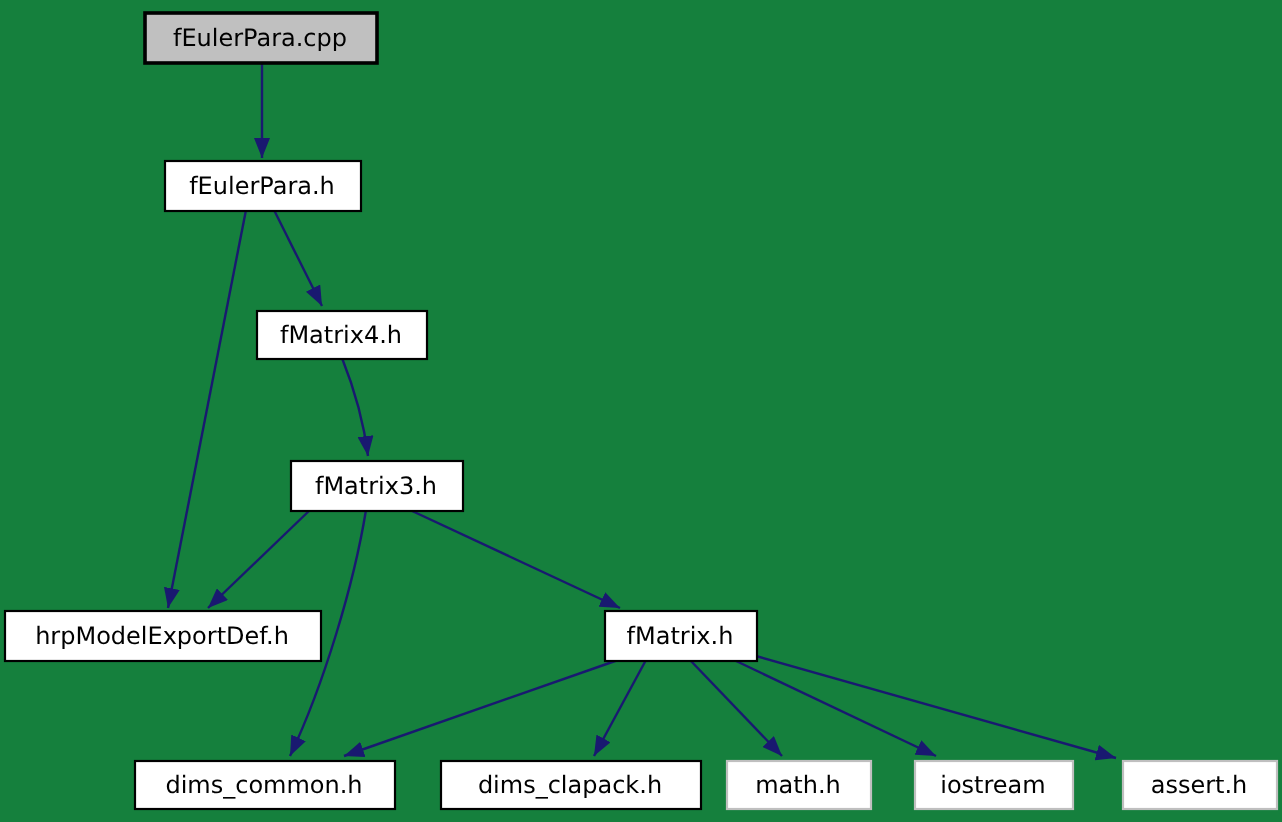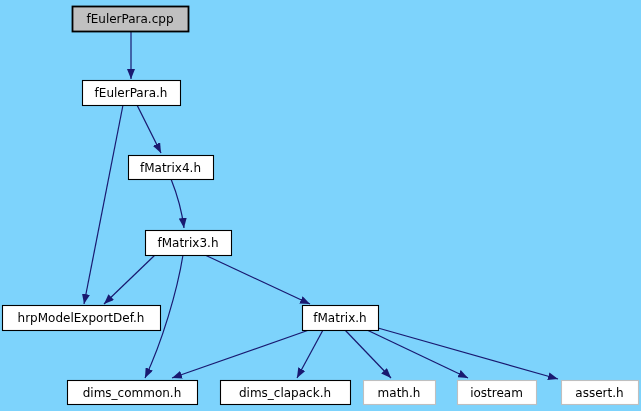--- a/index.html
+++ b/index.html
@@ -9,21 +9,21 @@
   }
   body {
     width: 641px;
     height: 411px;
     font-family: "DejaVu Sans", "Liberation Sans", sans-serif;
   }
   .graph-wrap {
     position: relative;
     width: 641px;
     height: 411px;
-    background: #7dd3fc;
+    background: #15803d;
     overflow: hidden;
   }
   svg text.node-label {
     font-family: "DejaVu Sans", "Liberation Sans", sans-serif;
     font-size: 12px;
     text-anchor: middle;
     cursor: pointer;
   }
   svg path.edge {
     fill: none;

